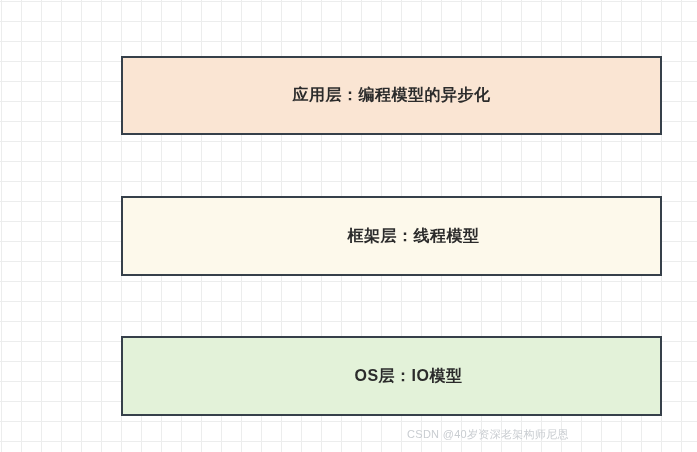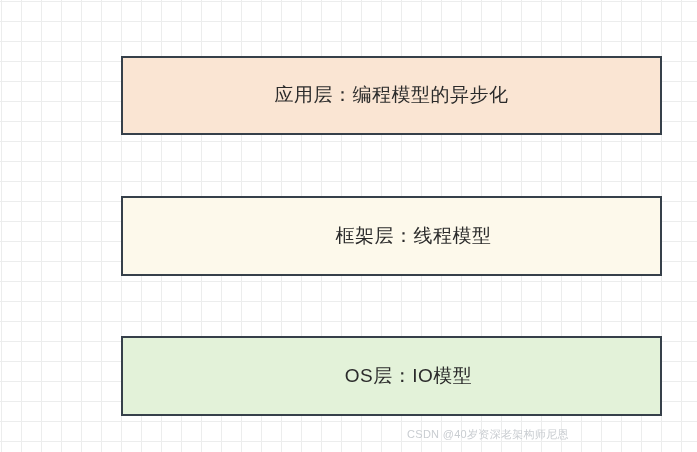--- a/index.html
+++ b/index.html
@@ -43,26 +43,26 @@
     left: 121px;
     width: 541px;
     box-sizing: border-box;
     border: 2px solid #36404a;
     display: flex;
     align-items: center;
     justify-content: center;
   }
 
   .layer-label {
-    font-size: 19px;
+    font-size: 16px;
     line-height: 1.3;
     color: #2b2b2b;
     letter-spacing: 0.5px;
     white-space: nowrap;
-    font-weight: 400;
+    font-weight: 700;
     text-align: right;
   }
 
   #box-application {
     top: 56px;
     height: 79px;
   }
   #box-framework {
     top: 196px;
     height: 80px;

